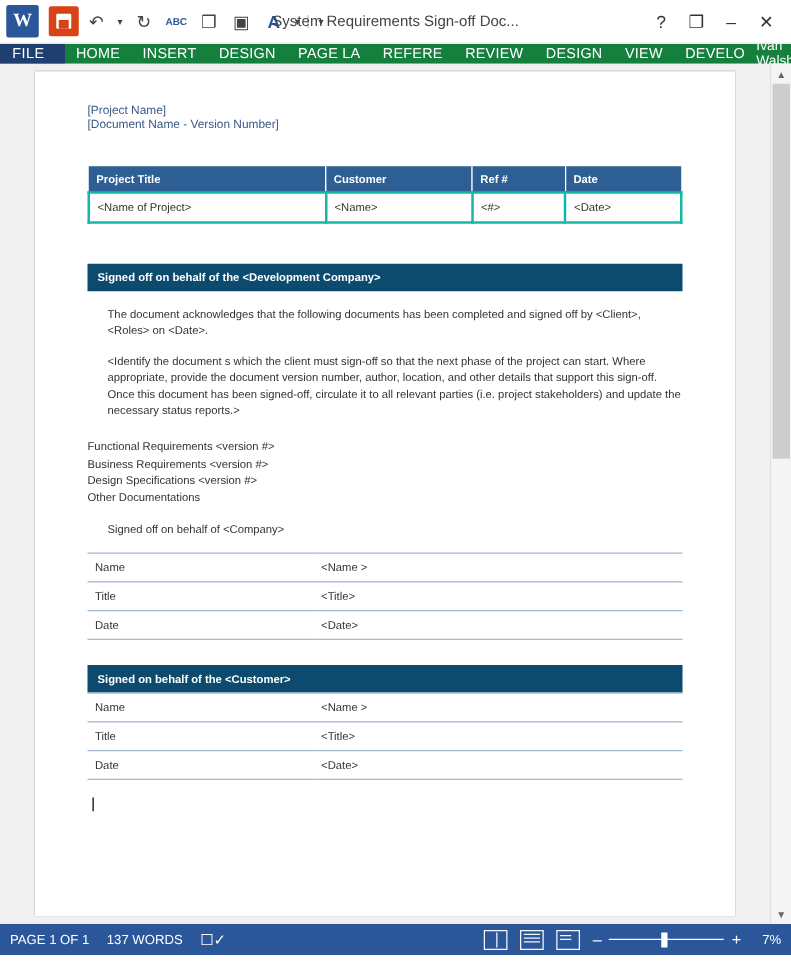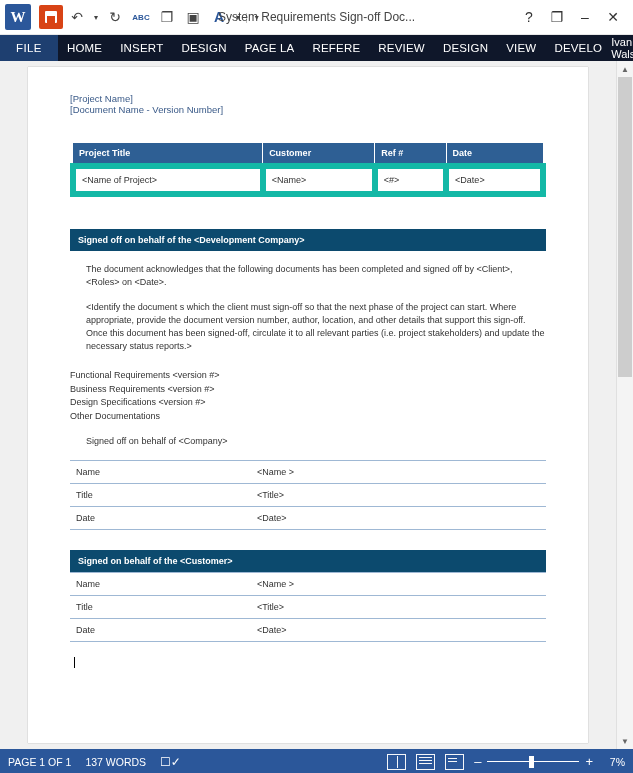--- a/index.html
+++ b/index.html
@@ -96,26 +96,27 @@
     height: 26px;
     display: flex;
     align-items: center;
     justify-content: center;
     font-size: 14px;
     color: #333;
   }
 
   
   .ribbon {
-    height: 26px;
-    background: #0f172a;
+    height: 16px;
+    background: #15803d;
     display: flex;
     align-items: stretch;
     color: #fff;
     font-size: 11.5px;
+    justify-content: center;
   }
   .file-tab {
     background: #1e3f70;
     color: #fff;
     padding: 0 16px;
     display: flex;
     align-items: center;
     font-size: 11.5px;
     letter-spacing: .4px;
   }
@@ -191,21 +192,21 @@
     color: #fff;
     text-align: left;
     padding: 5px 6px;
     font-weight: bold;
     font-size: 9px;
     border-right: 1px solid #fff;
   }
   table.grid th:last-child { border-right: none; }
   table.grid td {
     padding: 6px;
-    border: 6px solid #14b8a6;
+    border: 2px solid #14b8a6;
     font-size: 9px;
     color: #333;
   }
   .spacer-32 { height: 32px; }
   .spacer-20 { height: 20px; }
 
   .band {
     background: #0c4a6e;
     color: #fff;
     font-size: 9px;

